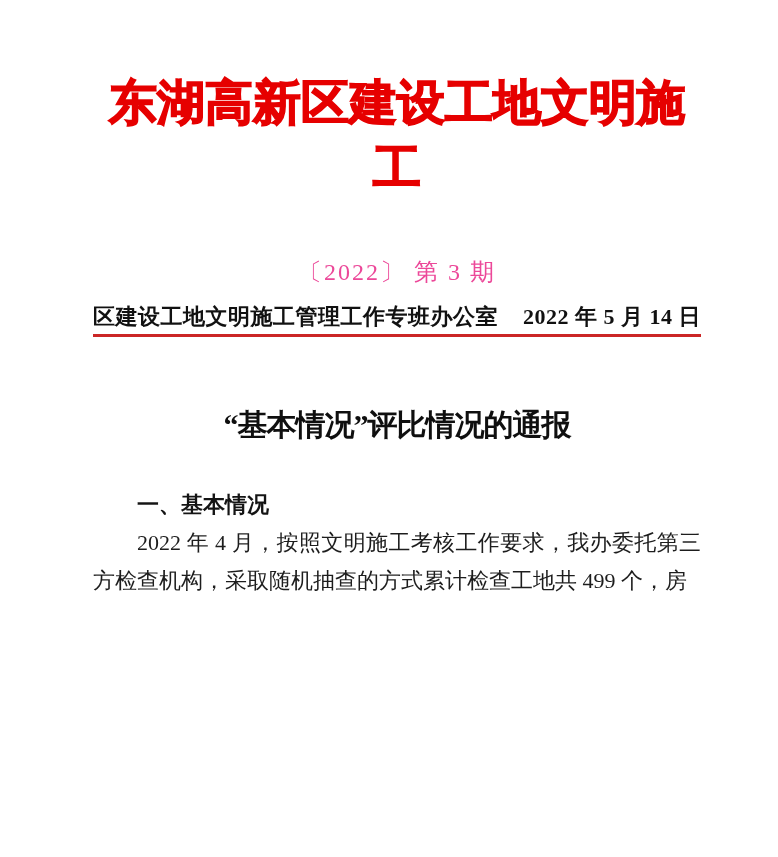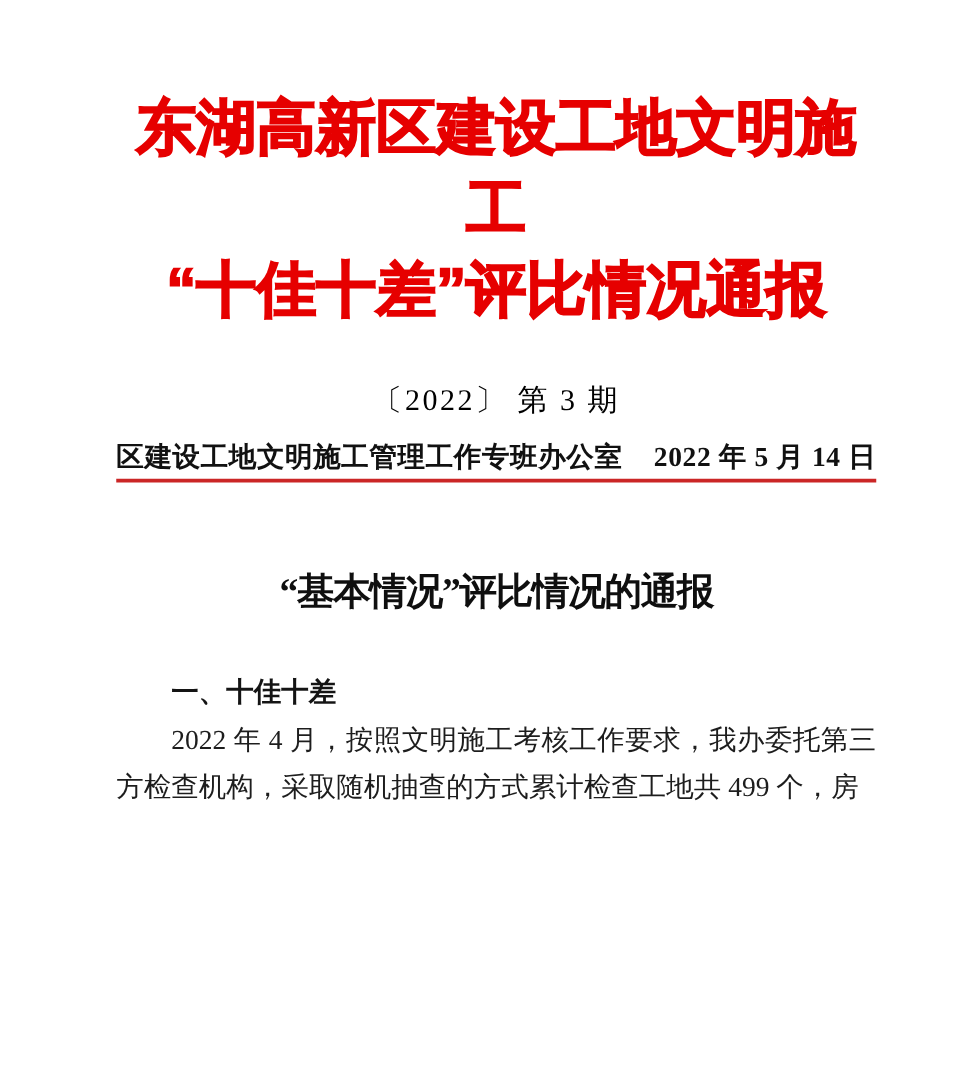--- a/index.html
+++ b/index.html
@@ -28,26 +28,26 @@
     text-align: center;
     color: var(--title-red);
     font-family: "Liberation Sans", sans-serif;
     font-weight: 900;
     font-size: 48px;
     line-height: 65px;
     letter-spacing: 0px;
     -webkit-text-stroke: 1.5px var(--title-red);
   }
   .issue-line {
-    margin-top: 39px;
+    margin-top: 55px;
     text-align: center;
     font-size: 24px;
     line-height: 34px;
     letter-spacing: 2px;
-    color: #000000;
+    color: #ec4899;
   }
   .publisher-row {
     margin-top: 13px;
     display: flex;
     justify-content: space-between;
     align-items: baseline;
     font-weight: bold;
     font-size: 22px;
     line-height: 30px;
     color: #111;
@@ -92,35 +92,34 @@
   }
 </style>
 </head>
 <body>
 
 <div class="page">
   <div class="content">
 
     <div class="masthead-title">
       <div>东湖高新区建设工地文明施工</div>
-      <div>“十佳十差”评比情况通报</div>
     </div>
 
     <div class="issue-line">〔2022〕 第 3 期</div>
 
     <div class="publisher-row">
       <span class="publisher">区建设工地文明施工管理工作专班办公室</span>
       <span class="issue-date">2022 年 5 月 14 日</span>
     </div>
 
     <div class="red-rule"></div>
 
     <div class="doc-title">
       <div>“基本情况”评比情况的通报</div>
     </div>
 
     <div class="doc-body">
-      <div class="section-heading">一、十佳十差</div>
+      <div class="section-heading">一、基本情况</div>
       <p>2022 年 4 月，按照文明施工考核工作要求，我办委托第三方检查机构，采取随机抽查的方式累计检查工地共 499 个，房</p>
     </div>
 
   </div>
 </div>
 
 </body></html>

